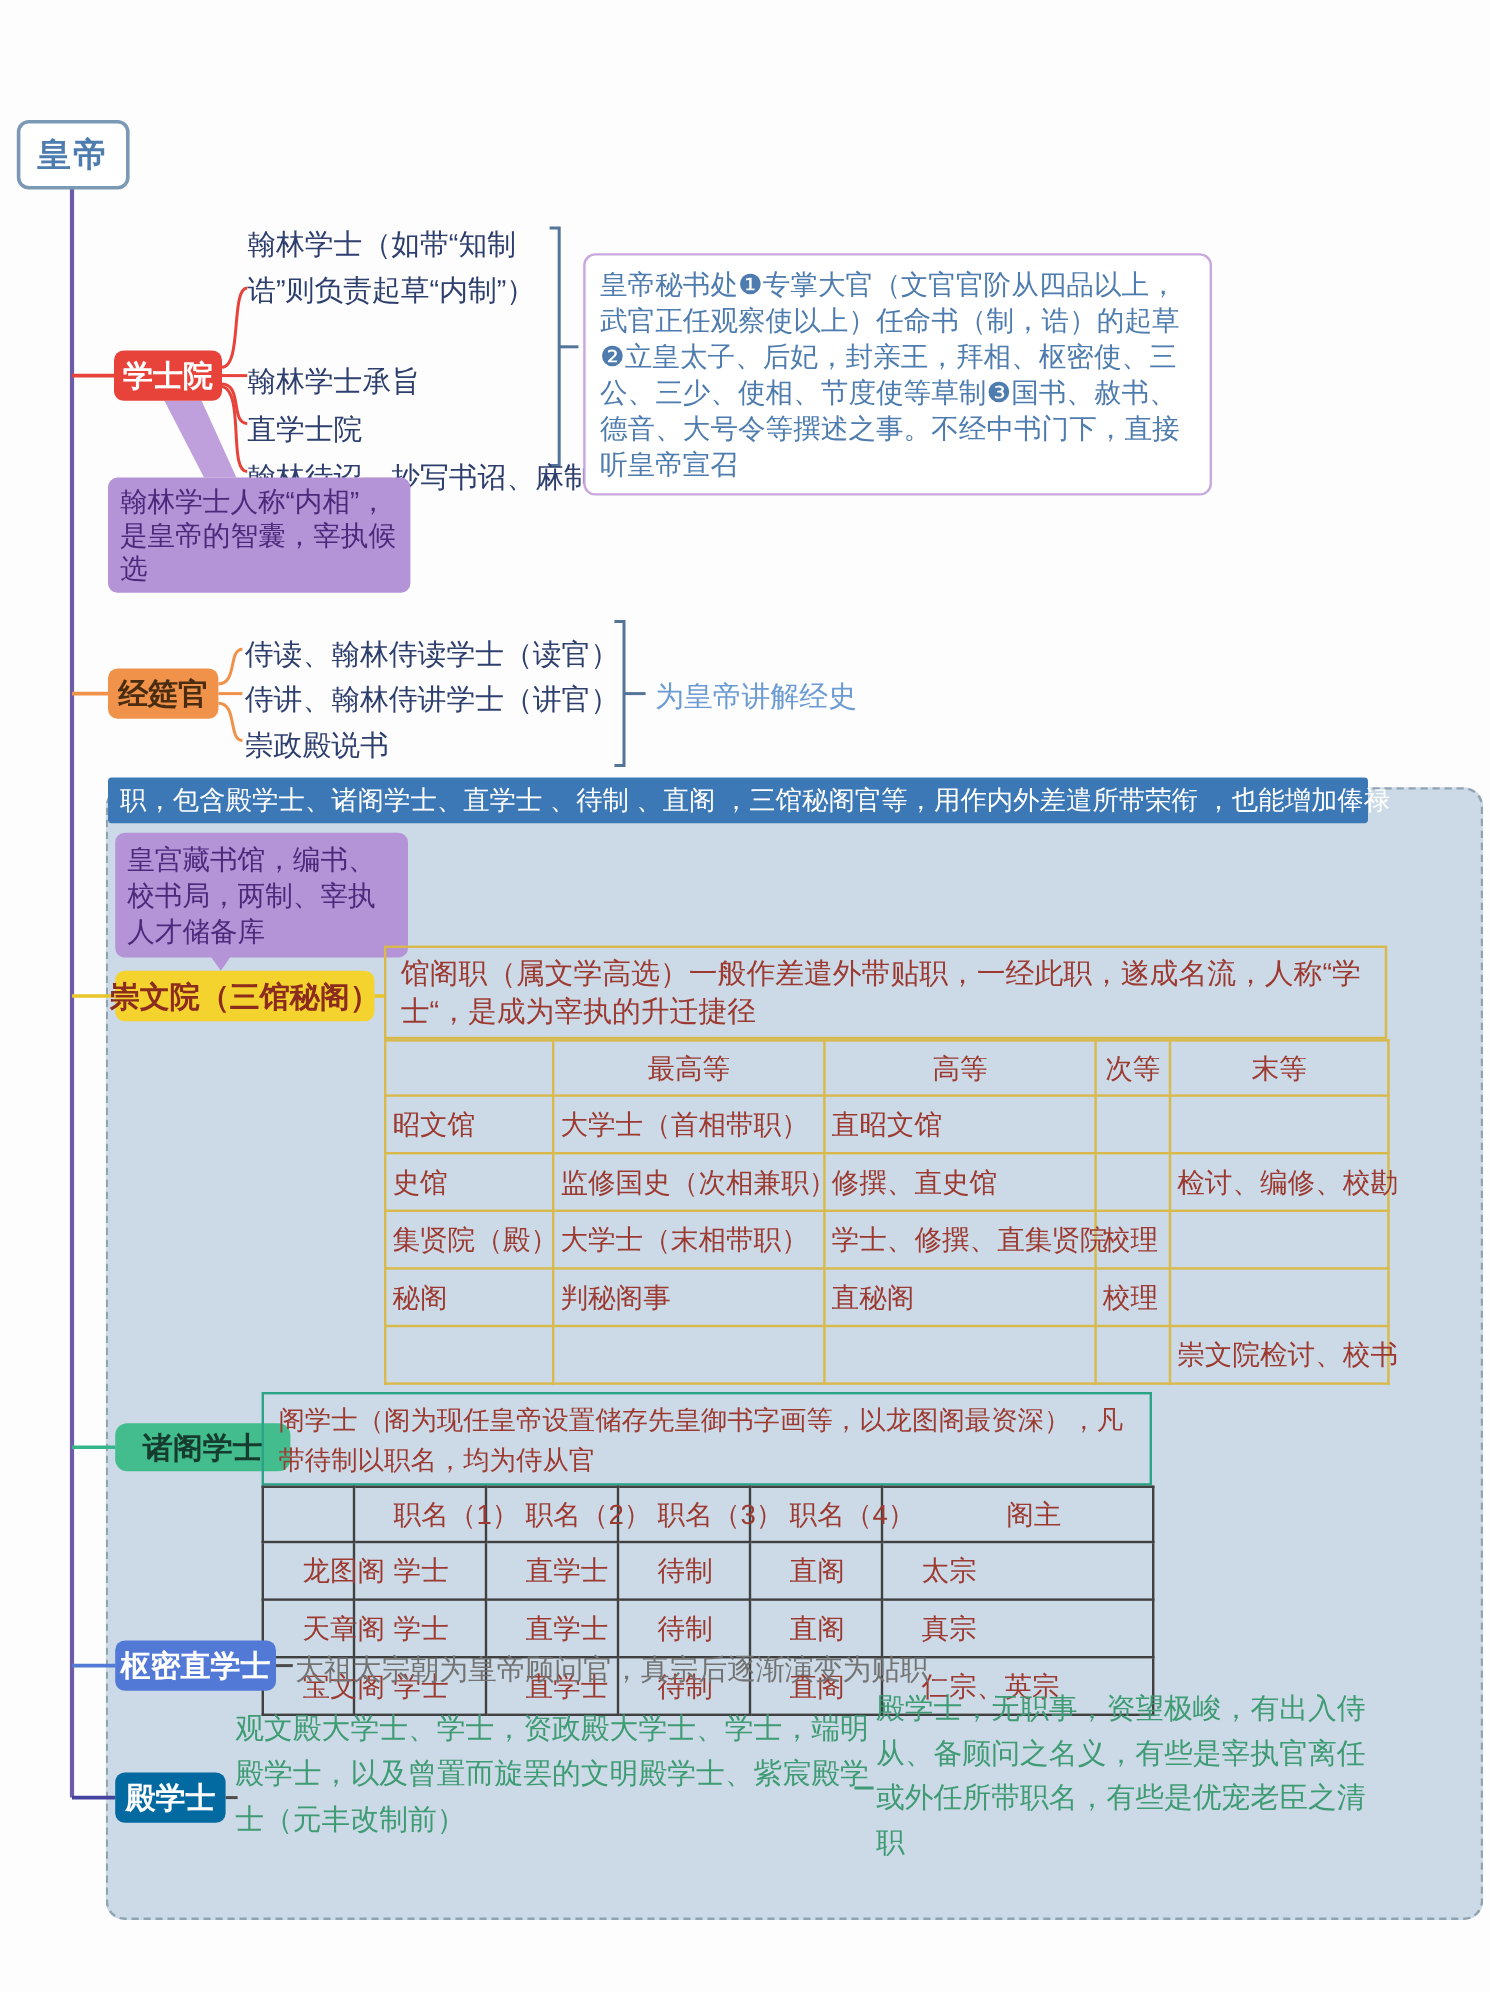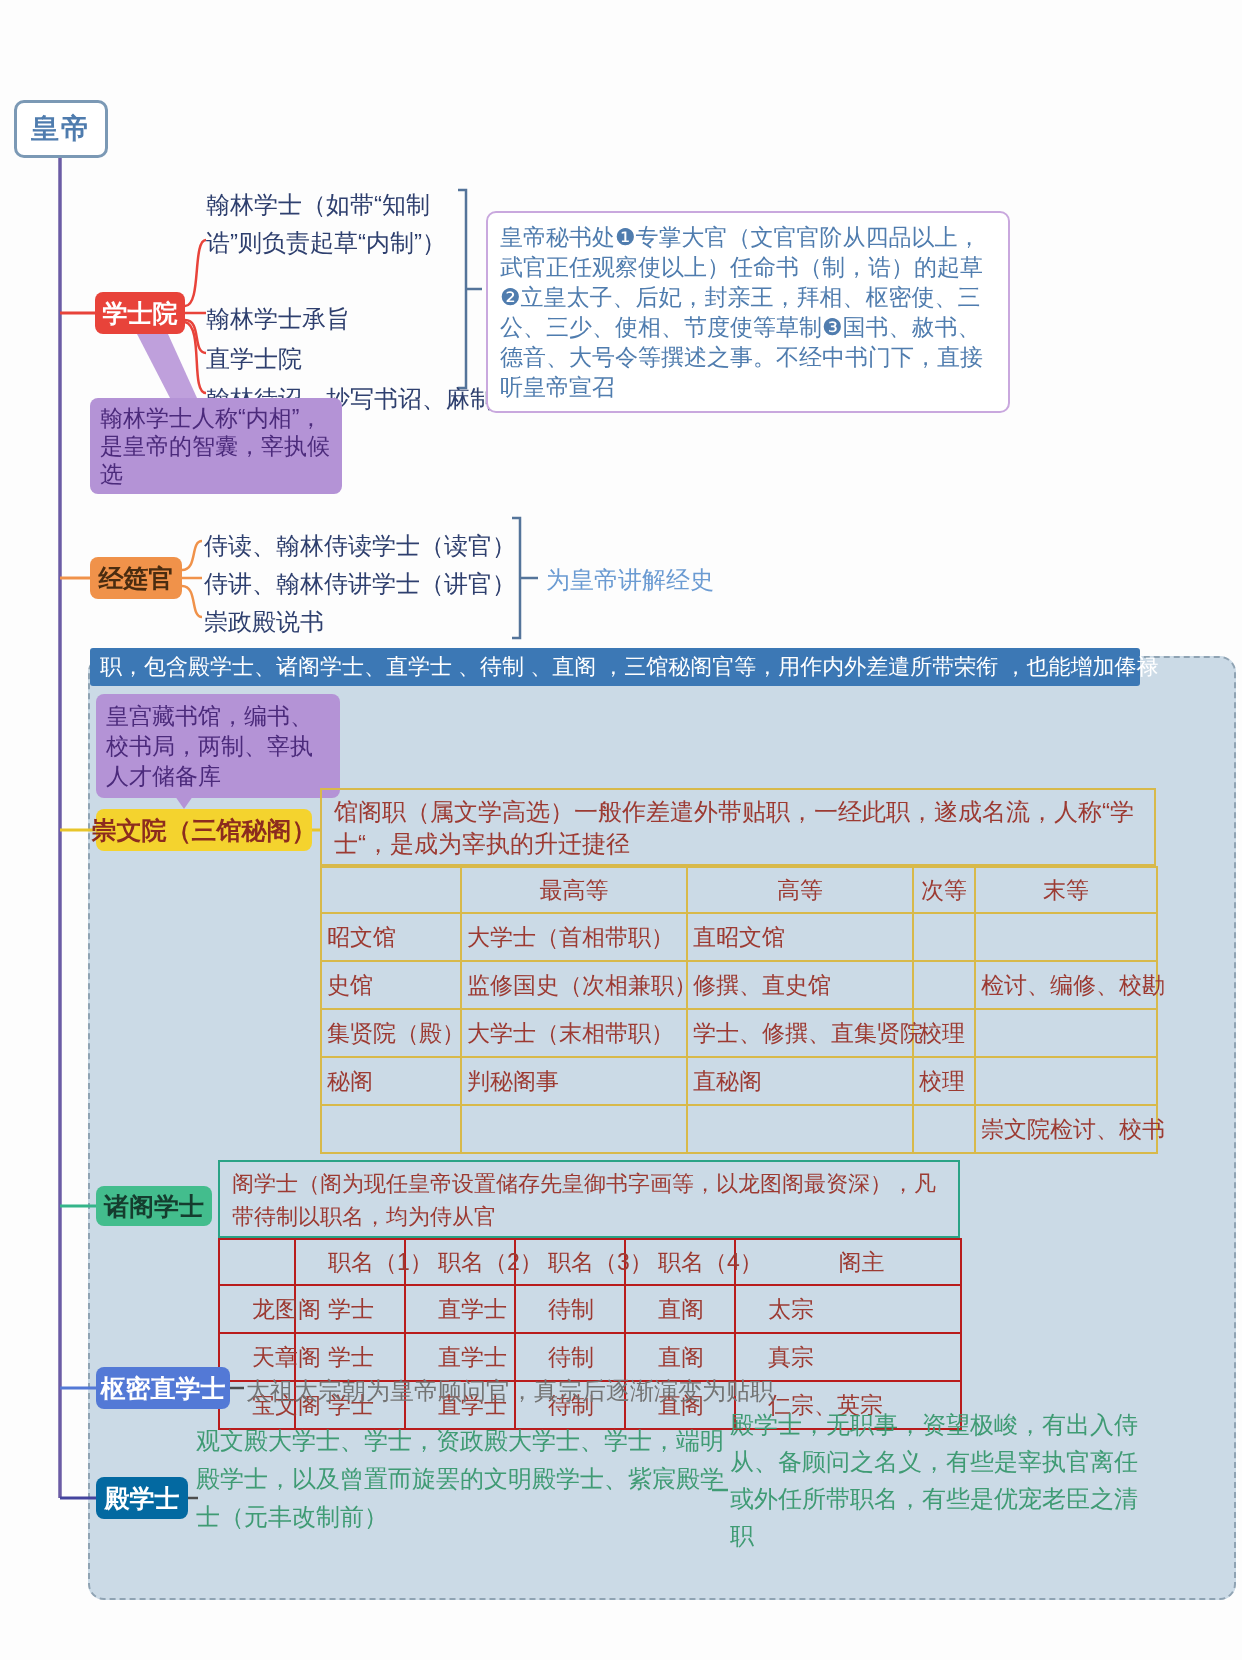--- a/index.html
+++ b/index.html
@@ -9,21 +9,21 @@
   .title{left:0;top:52px;width:100%;text-align:center;font-size:43px;color:#3f3f42;
          letter-spacing:3px;font-weight:500;}
   .root-node{left:14px;top:100px;width:88px;height:52px;background:#fff;border:3px solid #7b99b5;
          border-radius:10px;color:#4f7cae;font-size:28px;font-weight:bold;display:flex;
          align-items:center;justify-content:center;letter-spacing:2px;}
   .bnode{display:flex;align-items:center;justify-content:center;border-radius:8px;
          font-weight:bold;font-size:25px;white-space:nowrap;}
   .node-xsy{left:95px;top:292px;width:90px;height:42px;background:#e8433a;color:#fff;}
   .node-jyg{left:90px;top:557px;width:92px;height:42px;background:#f0924a;color:#4a2c10;}
   .node-cwy{left:96px;top:809px;width:216px;height:42px;background:#f4d32e;color:#8c2c1e;}
-  .node-zg {left:96px;top:1186px;width:116px;height:40px;background:#43bd8d;color:#153c2e;}
+  .node-zg {left:96px;top:1186px;width:146px;height:40px;background:#43bd8d;color:#153c2e;border-radius:10px;}
   .node-sm {left:96px;top:1367px;width:134px;height:42px;background:#5379d6;color:#fff;}
   .node-dx {left:96px;top:1477px;width:92px;height:42px;background:#0369a1;color:#fff;}
   .navy{color:#2e3f6e;font-size:24px;line-height:38px;}
   .nw{white-space:nowrap;}
   .red-dash{color:#e8433a;font-weight:bold;}
   .sec-box{left:486px;top:211px;width:524px;background:#fff;border:2px solid #c9a8de;
          border-radius:10px;padding:9px 12px;font-size:23px;line-height:30px;color:#4f7cae;box-sizing:border-box;}
   .purple-box{background:#b493d6;border-radius:8px;color:#4b2a7b;font-size:23px;line-height:28px;}
   .neixiang{left:90px;top:398px;width:252px;padding:6px 10px;box-sizing:border-box;}
   .archive{left:96px;top:694px;width:244px;padding:7px 10px;line-height:30px;box-sizing:border-box;}
@@ -35,21 +35,21 @@
          border:2px dashed #8fa3b3;border-radius:16px;box-sizing:border-box;}
   .dark-red{color:#9c3a32;}
   .cwy-desc{left:320px;top:788px;width:836px;height:78px;border:2px solid #d8b94a;
          padding:6px 12px;font-size:24px;line-height:32px;box-sizing:border-box;}
   .zg-desc{left:218px;top:1160px;width:742px;height:78px;border:2px solid #2aa386;
          padding:5px 12px;font-size:22px;line-height:33px;box-sizing:border-box;}
   table{border-collapse:collapse;position:absolute;table-layout:fixed;}
   .t1{left:320px;top:866px;width:836px;}
   .t2{left:218px;top:1238px;width:742px;}
   .t1 th,.t1 td{border:2px solid #d8b94a;}
-  .t2 th,.t2 td{border:2px solid #b91c1c;padding-left:32px;}
+  .t2 th,.t2 td{border:2px solid #404040;padding-left:32px;}
   th,td{font-size:23px;color:#9c3a32;padding:1px 5px;white-space:nowrap;overflow:visible;}
   th{height:42px;text-align:center;font-weight:normal;}
   td{height:44px;text-align:left;}
   .sm-desc{left:246px;top:1375px;font-size:24px;color:#737373;}
   .green-text{color:#3f9b74;font-size:24px;}
   .dx-desc{left:196px;top:1422px;width:530px;line-height:38px;}
   .dx-note{left:730px;top:1406px;width:414px;line-height:37px;}
   svg.overlay{left:0;top:0;width:1242px;height:1660px;pointer-events:none;}
 </style>
 </head>

